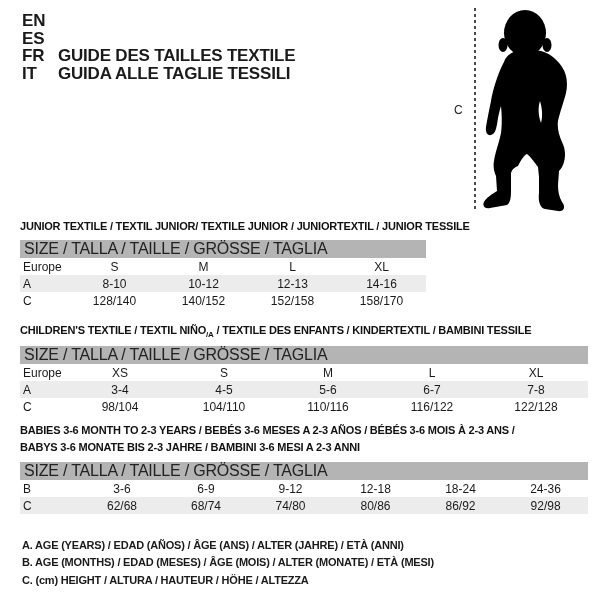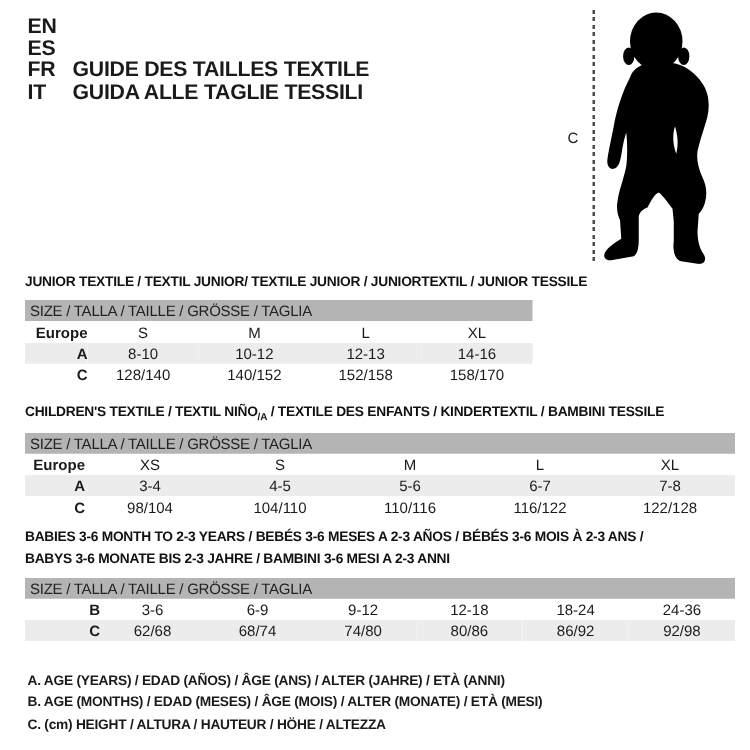--- a/index.html
+++ b/index.html
@@ -25,24 +25,24 @@
     position:absolute;left:20px;font-size:11px;font-weight:bold;
     letter-spacing:-0.2px;color:#111;white-space:nowrap;line-height:16.5px;
   }
   .sec-title sub{font-size:8px;}
   
   .size-table{
     position:absolute;left:20px;border-collapse:collapse;table-layout:fixed;
     font-size:12px;color:var(--text,#1a1a1a);
   }
   .size-table td{height:17px;padding:0;text-align:center;vertical-align:middle;white-space:nowrap;overflow:hidden;}
-  .size-table td.lbl{text-align:right;padding-left:3px;font-weight:bold;}
+  .size-table td.lbl{text-align:left;padding-left:3px;}
   .size-table tr.bar td{
     background:var(--table-header-bg,#b4b4b4);text-align:left;padding-left:4px;
-    font-size:12px;letter-spacing:-0.2px;color:#222;
+    font-size:16px;letter-spacing:-0.2px;color:#222;
   }
   .size-table tr.alt td{background:var(--row-alt-bg,#ececec);}
   .t1{top:240px;width:406px;}
   .t2{top:346px;width:568px;}
   .t3{top:462px;width:568px;}
   
   .footnotes{position:absolute;left:22px;top:537px;font-size:11px;font-weight:bold;letter-spacing:-0.2px;line-height:17.3px;white-space:nowrap;}
 </style>
 </head>
 <body>

